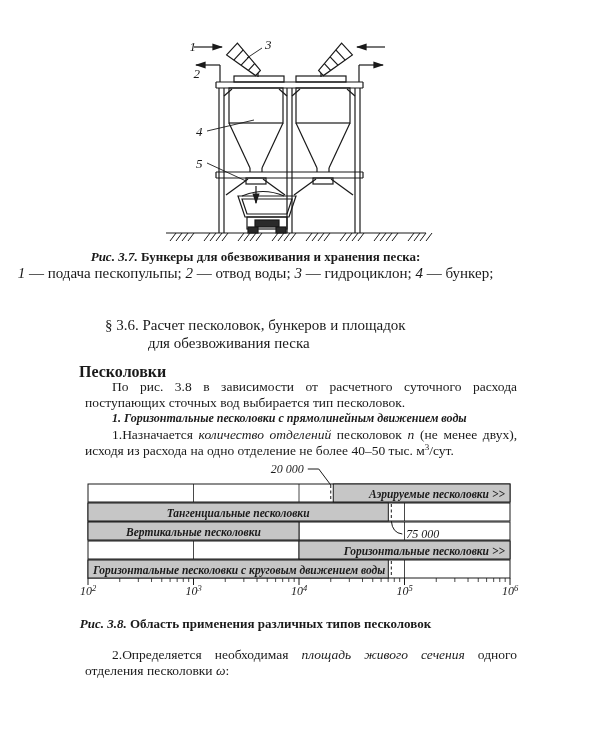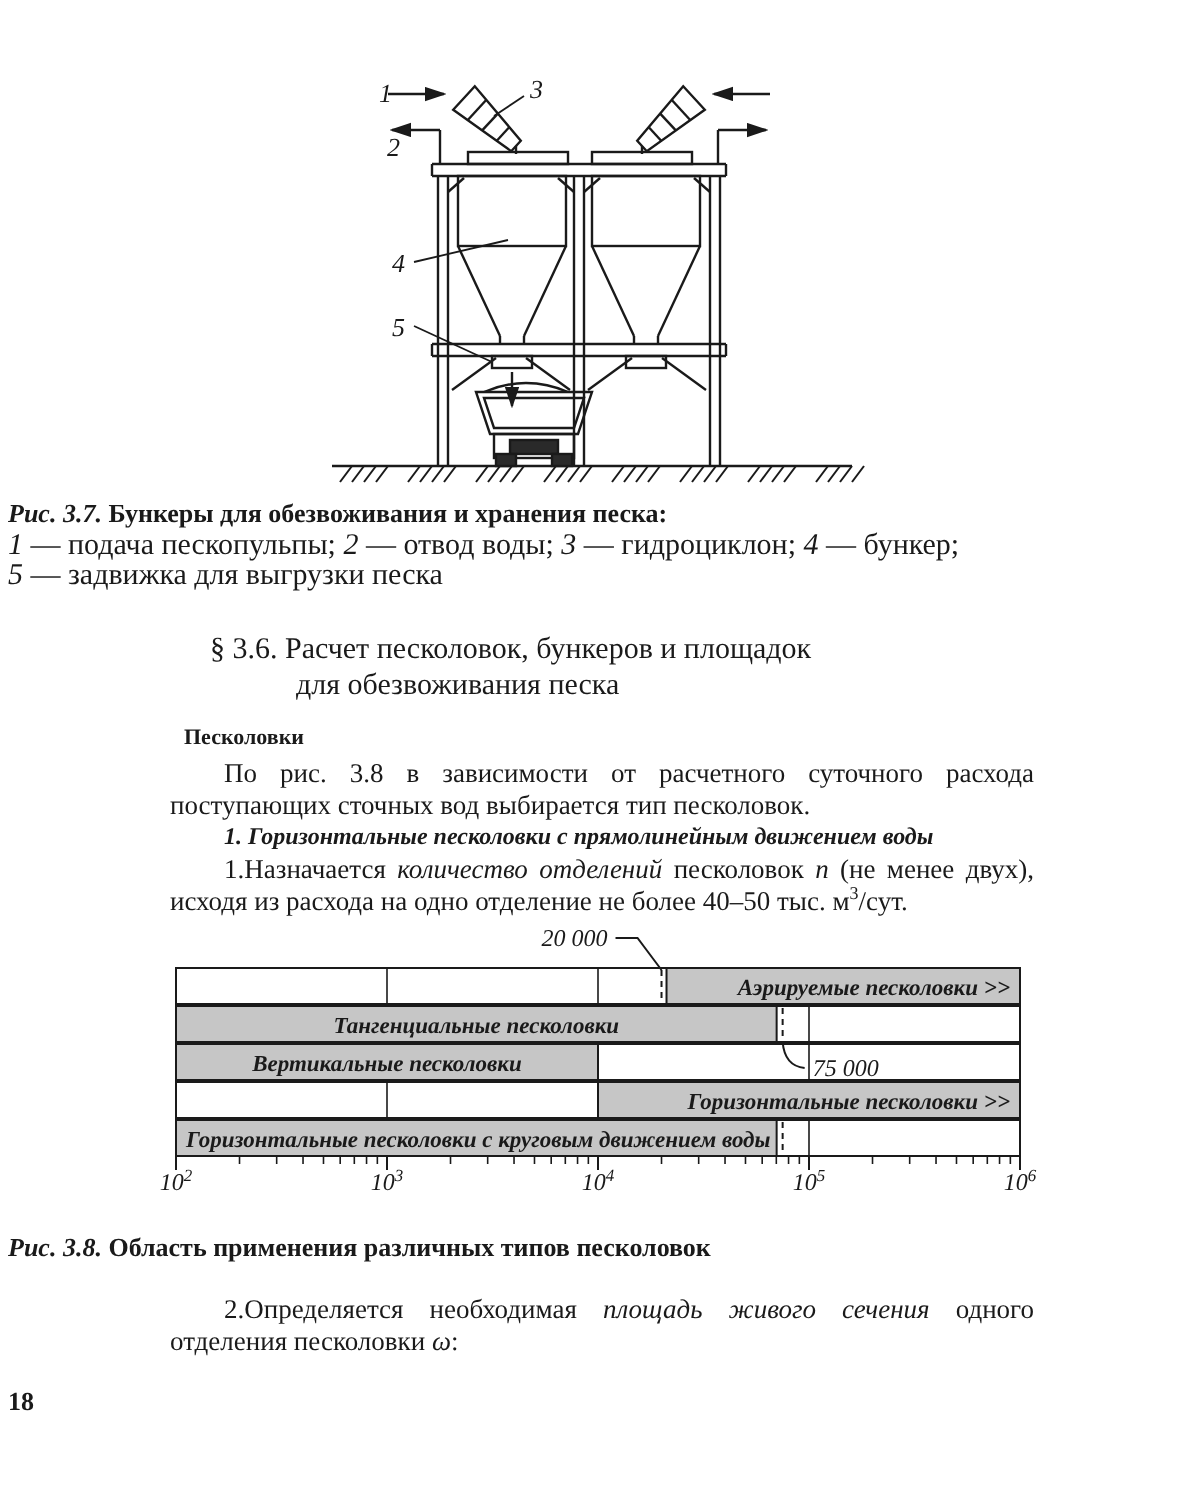--- a/index.html
+++ b/index.html
@@ -2,21 +2,21 @@
 <html><head>
 <meta charset="utf-8">
 <style>
   html,body{margin:0;padding:0;background:#e8e8e8;}
   .page{
     position:relative;width:600px;height:750px;background:#ffffff;
     font-family:"Liberation Serif","DejaVu Serif",serif;color:#1a1a1a;
     overflow:hidden;margin:0 auto;
   }
   .abs{position:absolute;}
-  .center{left:4px;width:479px;text-align:left;}
+  .center{left:16px;width:479px;text-align:center;}
   .body-text{left:85px;width:432px;font-size:13.5px;line-height:15.5px;text-align:justify;}
   .indent{text-indent:27px;}
   .ital{font-style:italic;}
   .bold{font-weight:bold;}
   .bolditalic{font-weight:bold;font-style:italic;}
   sup.s{font-size:9px;line-height:0;}
   .cap1{font-size:13px;font-weight:bold;}
   .cap2{font-size:15px;}
   .sect{font-size:15px;}
   svg text{font-family:"Liberation Serif","DejaVu Serif",serif;}
@@ -162,28 +162,25 @@
       <text x="46" y="135">5</text>
     </g>
   </svg>
 
   <div class="abs center cap1" style="top:249px;">
     <span class="ital">Рис. 3.7.</span><span> Бункеры для обезвоживания и хранения песка:</span>
   </div>
   <div class="abs center cap2" style="top:265px;">
     <span class="ital">1</span><span> — подача пескопульпы; </span><span class="ital">2</span><span> — отвод воды; </span><span class="ital">3</span><span> — гидроциклон; </span><span class="ital">4</span><span> — бункер;</span>
   </div>
-  <div class="abs center cap2" style="top:280px;">
-    <span class="ital">5</span><span> — задвижка для выгрузки песка</span>
-  </div>
 
   <div class="abs sect" style="left:105px;top:317px;">§ 3.6. Расчет песколовок, бункеров и площадок</div>
   <div class="abs sect" style="left:148px;top:335px;">для обезвоживания песка</div>
 
-  <div class="abs bold" style="left:92px;top:363px;font-size:11px;">Песколовки</div>
+  <div class="abs bold" style="left:79px;top:363px;font-size:16px;">Песколовки</div>
   <div class="abs body-text indent" style="top:379px;">По рис. 3.8 в зависимости от расчетного суточного расхода поступающих сточных вод выбирается тип песколовок.</div>
   <div class="abs bolditalic" style="left:112px;top:411px;font-size:12px;">
     <span>1. </span><span>Горизонтальные песколовки с прямолинейным движением воды</span>
   </div>
   <div class="abs body-text indent" style="top:427px;">
     <span>1.Назначается </span><span class="ital">количество отделений</span><span> песколовок </span><span class="ital">n</span><span> (не менее двух), исходя из расхода на одно отделение не более 40–50 тыс. м</span><sup class="s">3</sup><span>/сут.</span>
   </div>
 
   <svg class="abs" style="left:80px;top:460px;" width="450" height="145" viewBox="0 0 450 145" id="fig38-plot">
       <rect x="8" y="24" width="422" height="18" fill="#fff" stroke="#1a1a1a" stroke-width="1"></rect>
@@ -269,15 +266,14 @@
 
 
   <div class="abs center cap1" style="top:616px;">
     <span class="ital">Рис. 3.8.</span><span> Область применения различных типов песколовок</span>
   </div>
 
   <div class="abs body-text indent" style="top:647px;">
     <span>2.Определяется необходимая </span><span class="ital">площадь живого сечения</span><span> одного отделения песколовки </span><span class="ital">ω</span><span>:</span>
   </div>
 
-  <div class="abs center bold" style="top:693px;font-size:13px;">18</div>
 
 </div>
 
 </body></html>

